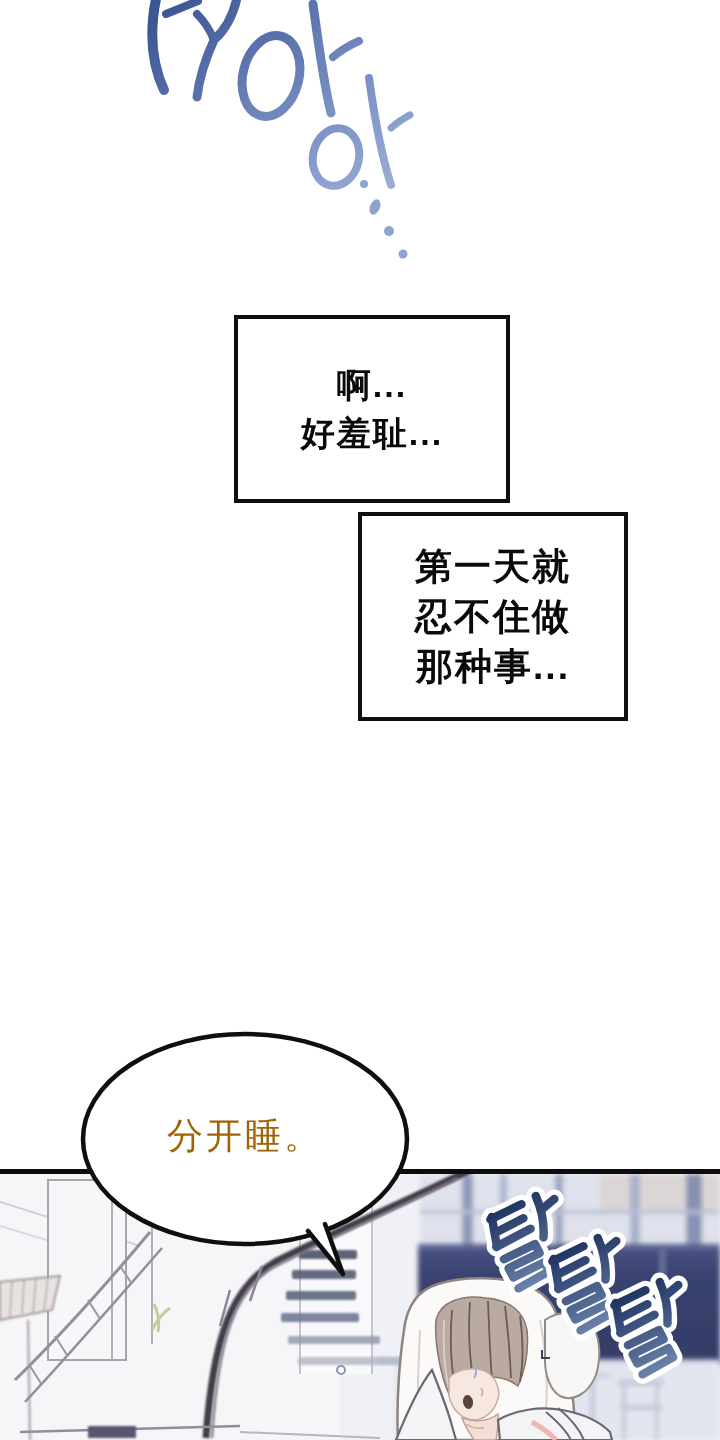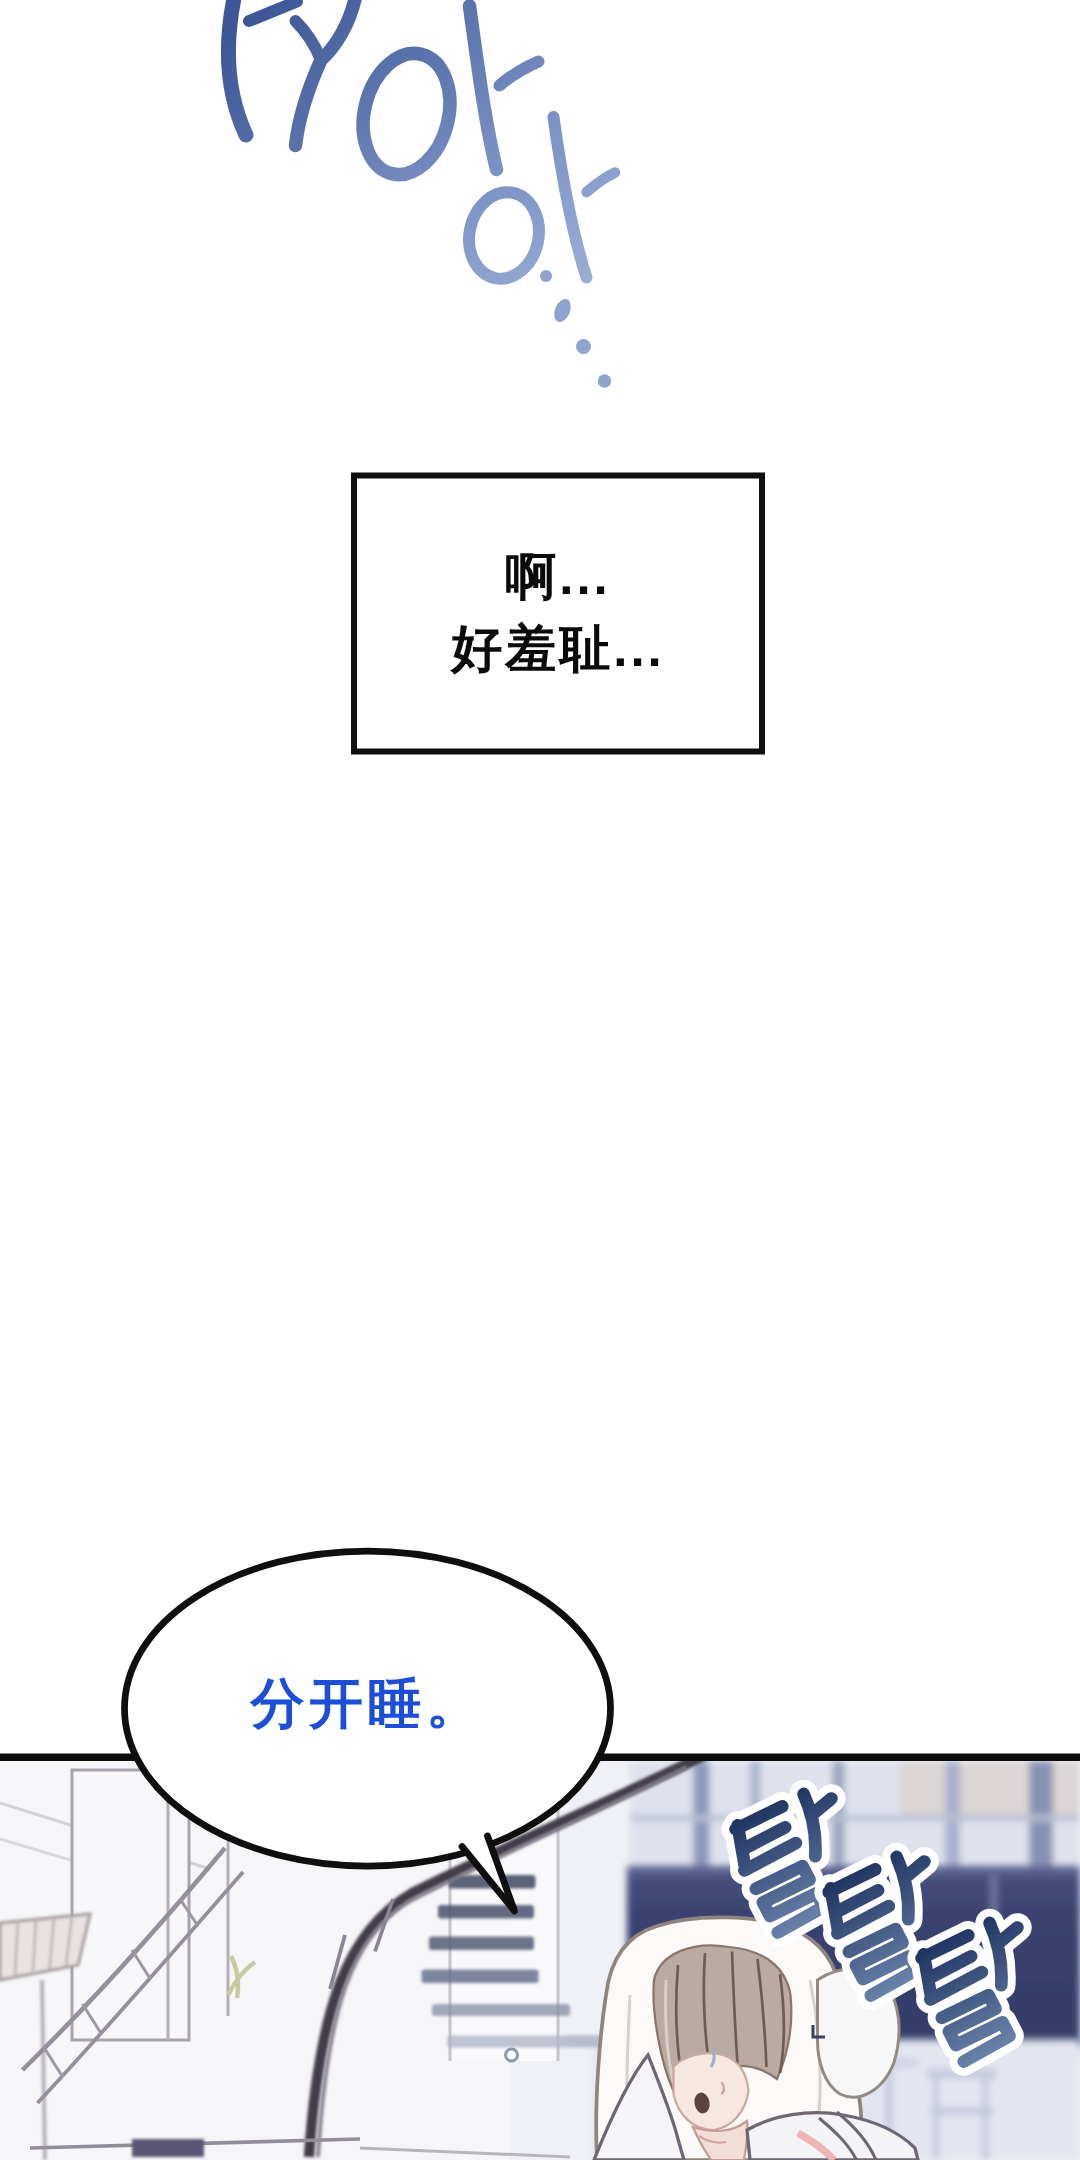--- a/index.html
+++ b/index.html
@@ -11,21 +11,21 @@
          display:flex;align-items:center;justify-content:center;z-index:3;}
   .npbox .txt{white-space:pre-line;text-align:center;font-weight:700;color:#0a0a0a;
               letter-spacing:2px;}
   #box1{left:234px;top:315px;width:268px;height:180px;}
   #box1 .txt{font-size:34px;line-height:48px;}
   #box2{left:358px;top:512px;width:262px;height:201px;}
   #box2 .txt{font-size:37px;line-height:50px;}
   
   #bubbleSvg{left:60px;top:1010px;z-index:6;}
   #bubbleText{left:83px;top:1112px;width:324px;text-align:center;font-size:36px;
-              font-weight:700;color:#1d4ed8;letter-spacing:3px;z-index:7;}
+              font-weight:400;color:#a16207;letter-spacing:3px;z-index:7;}
   
   #sfxTop{left:0;top:0;z-index:2;}
   
   #panelBorder{left:0;top:1169px;width:720px;height:5px;background:#0d0d0d;z-index:2;}
   #panel{left:0;top:1174px;width:720px;height:266px;z-index:1;}
 </style>
 </head>
 <body>
 
 <div class="page">
@@ -56,20 +56,25 @@
       <circle cx="389" cy="231" r="5"></circle>
       <circle cx="403" cy="254" r="4.5"></circle>
     </g>
   </svg>
 
   <div id="box1" class="npbox">
     <div class="txt">啊...
 好羞耻...</div>
   </div>
 
+  <div id="box2" class="npbox">
+    <div class="txt">第一天就
+忍不住做
+那种事...</div>
+  </div>
 
   <div id="panelBorder" class="abs"></div>
 
   <svg id="panel" class="abs" width="720" height="266" viewBox="0 0 720 266" role="img">
     <defs>
       <filter id="f1" x="-20%" y="-20%" width="140%" height="140%">
           <feGaussianBlur stdDeviation="1"></feGaussianBlur>
         </filter>
       <filter id="f2" x="-20%" y="-20%" width="140%" height="140%">
           <feGaussianBlur stdDeviation="2.5"></feGaussianBlur>

